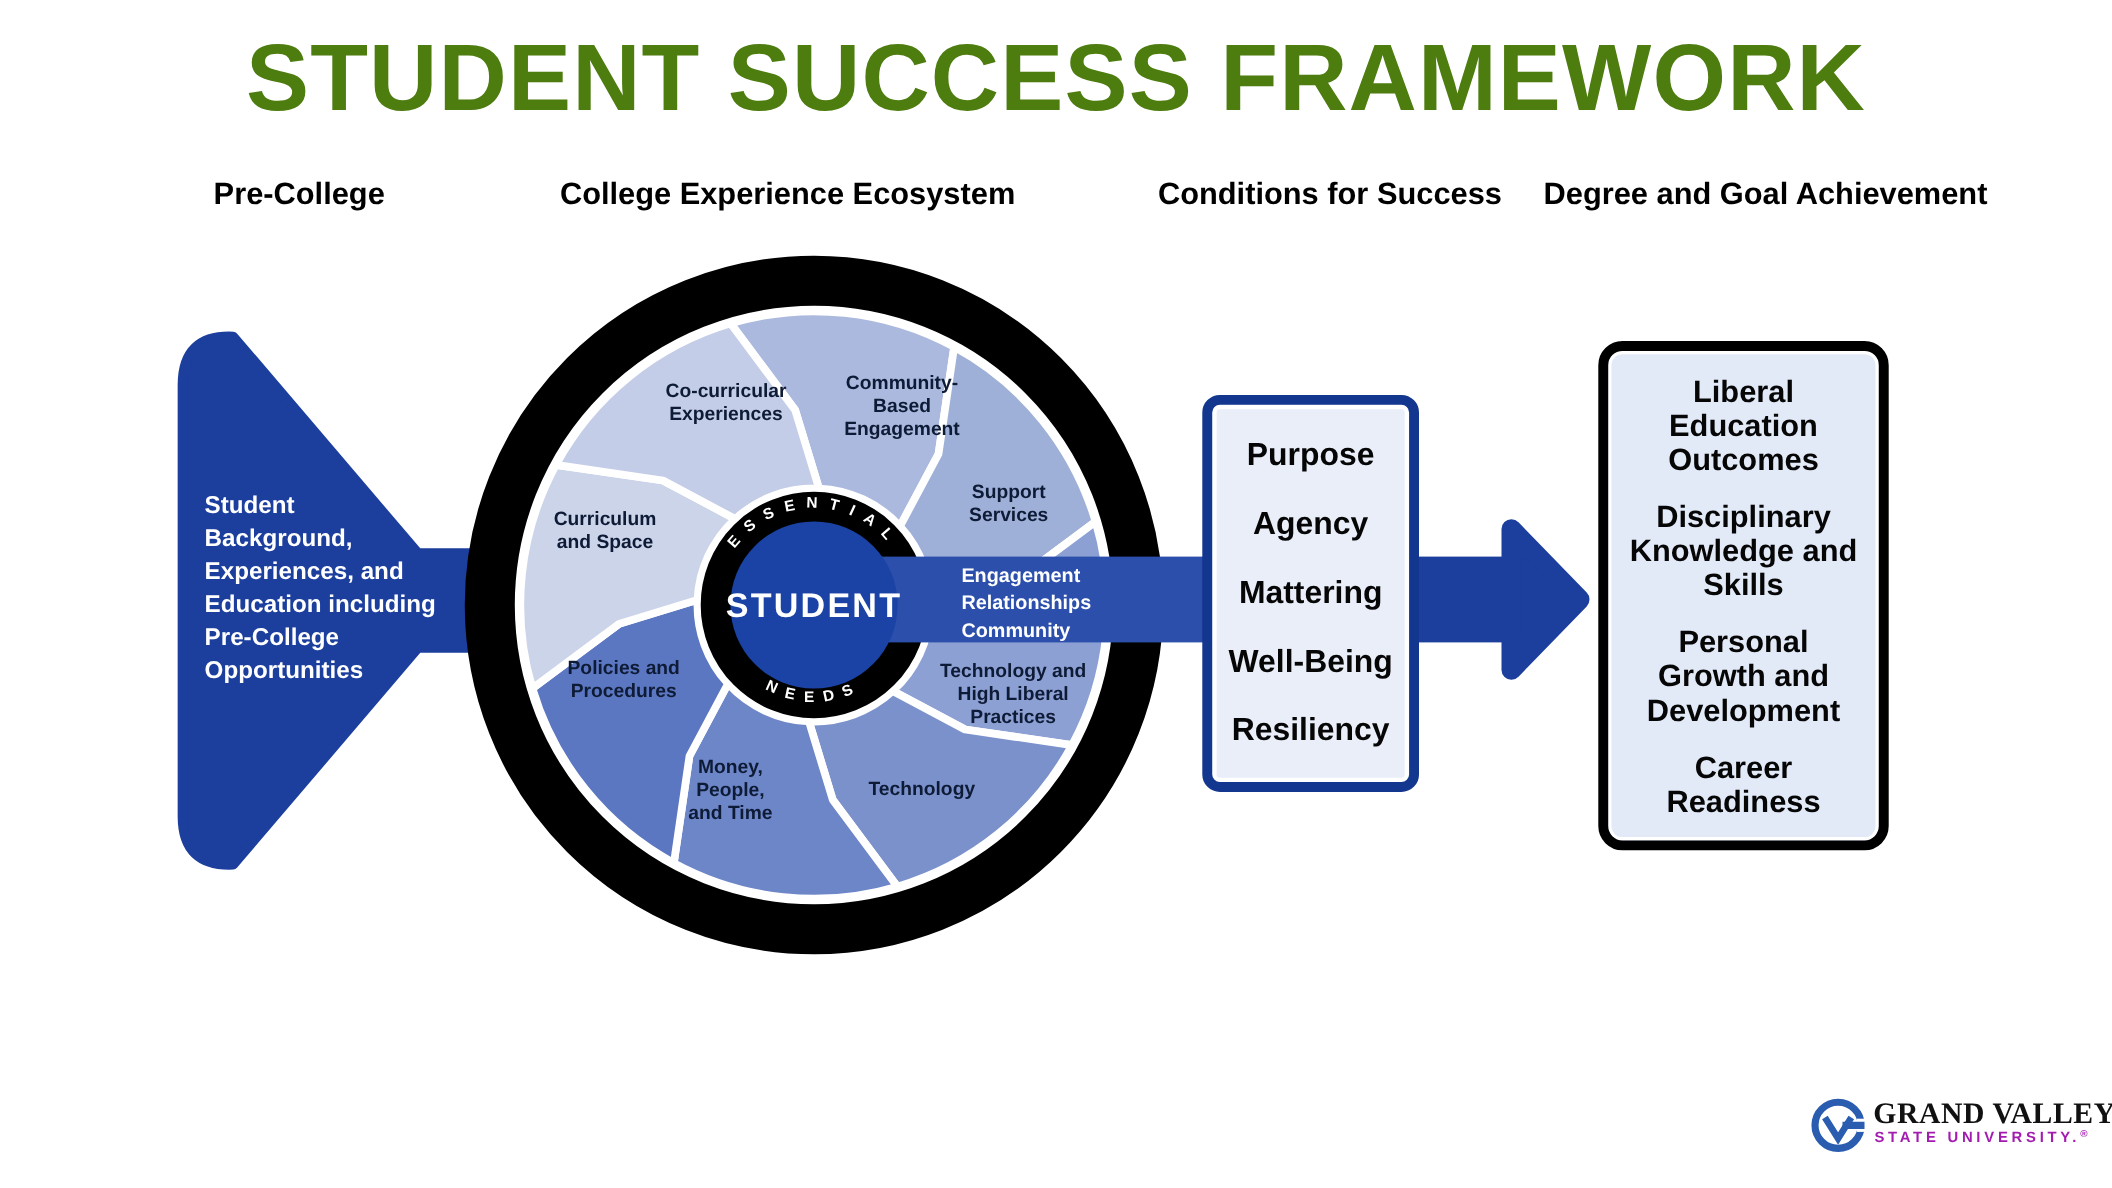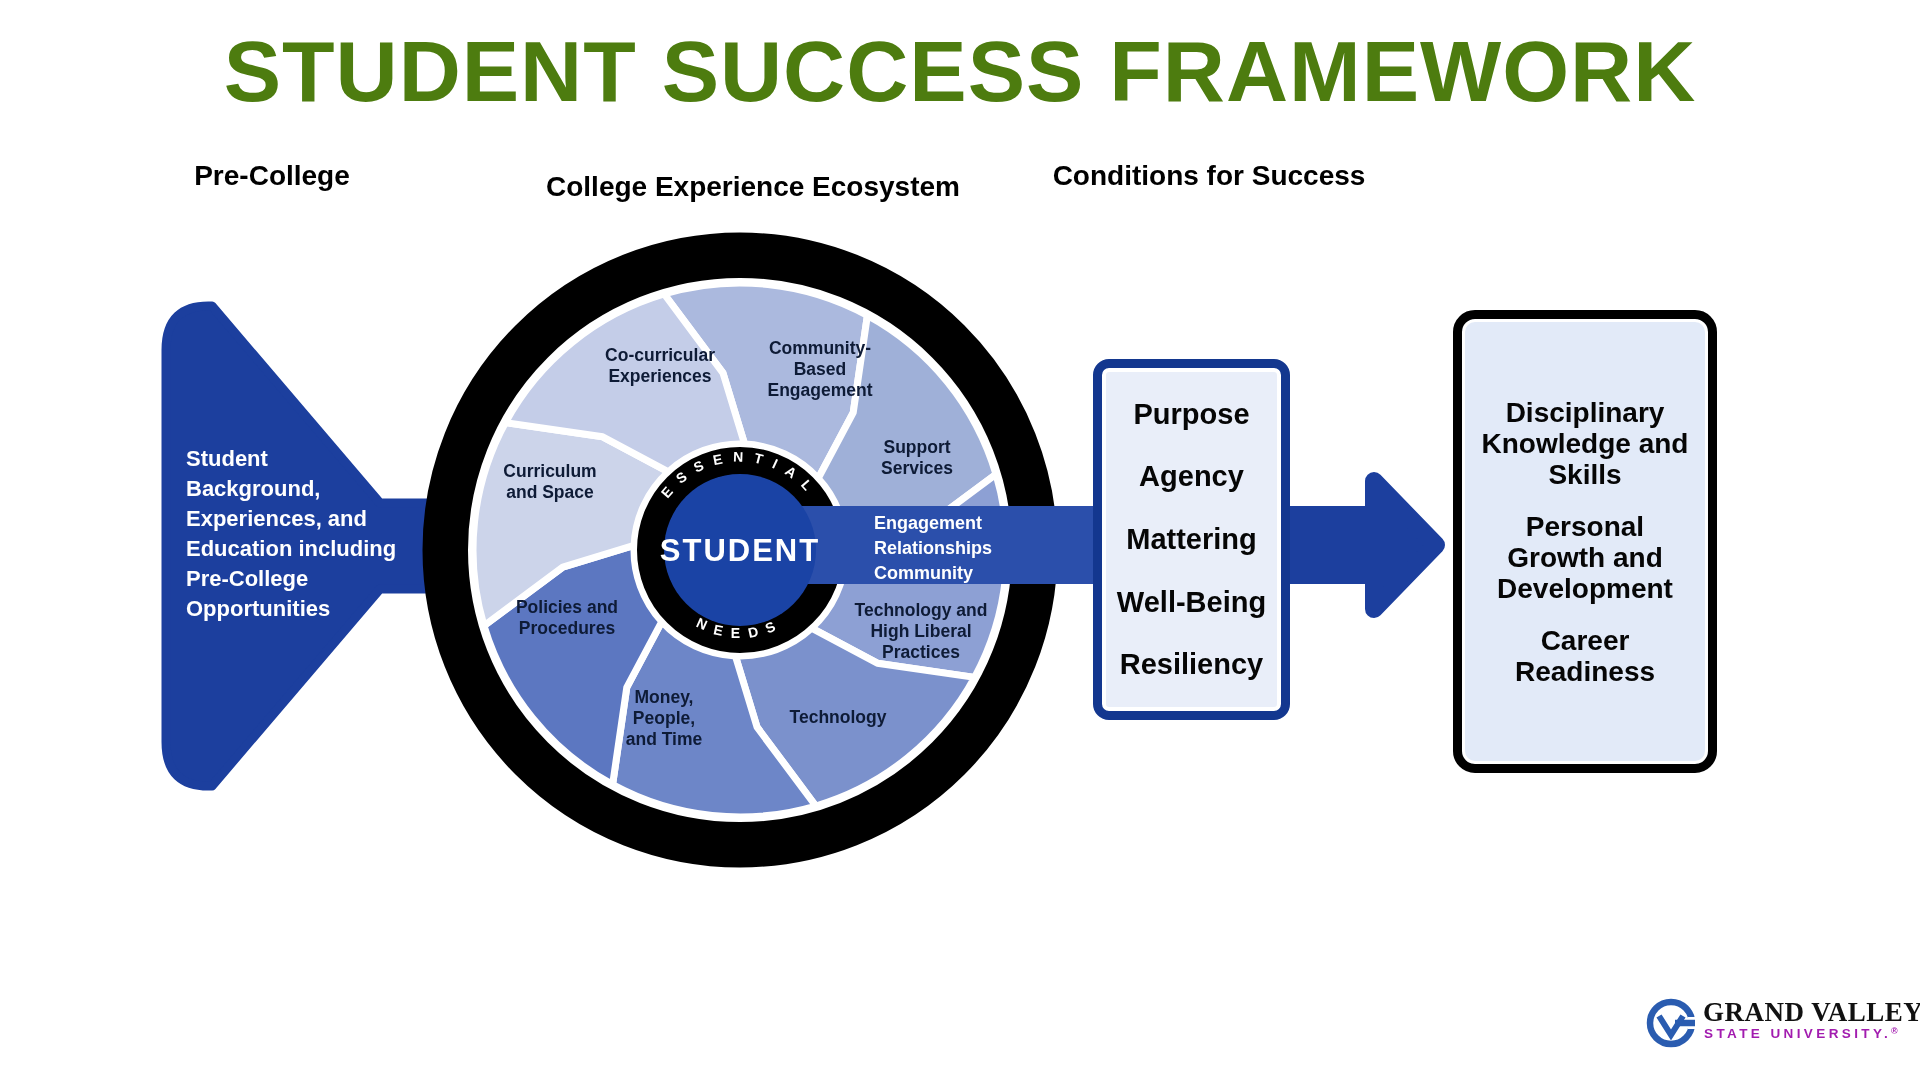--- a/index.html
+++ b/index.html
@@ -3,21 +3,21 @@
 <meta charset="utf-8">
 <style>
   html,body{margin:0;padding:0;background:#fff;}
   .stage{position:relative;width:1920px;height:1080px;background:#ffffff;
          font-family:"Liberation Sans",sans-serif;overflow:hidden;}
   .title{position:absolute;top:22px;left:0;width:100%;text-align:center;
          font-size:86px;font-weight:800;letter-spacing:1px;color:#4d7c0f;white-space:nowrap;}
   .col-header{position:absolute;top:160px;font-size:28px;font-weight:bold;color:#000;
               text-align:center;white-space:nowrap;}
   #hdr-pre{left:92px;width:360px;}
-  #hdr-eco{left:533px;width:440px;margin-top:11px;}
+  #hdr-eco{left:496px;width:440px;}
   #hdr-cond{left:1029px;width:360px;}
   #hdr-deg{left:1385px;width:440px;}
   #diagram-svg{position:absolute;left:0;top:0;font-family:"Liberation Sans",sans-serif;}
   .precollege-text{position:absolute;left:186px;top:444px;color:#fff;
                    font-size:22px;font-weight:bold;line-height:30px;}
   .seg-label{position:absolute;transform:translate(-50%,-50%);text-align:center;
              font-size:17.5px;font-weight:bold;color:#0e1b36;line-height:21px;white-space:nowrap;}
   .band-text{position:absolute;left:874px;top:511px;color:#fff;
              font-size:18px;font-weight:bold;line-height:25px;white-space:nowrap;}
   .conditions-box{position:absolute;left:1093px;top:359px;width:197px;height:361px;
@@ -41,20 +41,21 @@
 </head>
 <body>
 
 <div class="stage">
 
   <div class="title">STUDENT SUCCESS FRAMEWORK</div>
 
   <div class="col-header" id="hdr-pre">Pre-College</div>
   <div class="col-header" id="hdr-eco">College Experience Ecosystem</div>
   <div class="col-header" id="hdr-cond">Conditions for Success</div>
+  <div class="col-header" id="hdr-deg">Degree and Goal Achievement</div>
 
   <svg id="diagram-svg" width="1920" height="1080" viewBox="0 0 1920 1080">
 
     <path id="left-arrow" d="M 212 306 L 380 503 L 436 503 L 436 589 L 380 589 L 212 786
              Q 166 788 166 742 L 166 350 Q 166 304 212 306 Z" stroke-width="9" stroke-linejoin="round" fill="#1c3f9e" stroke="#1c3f9e"></path>
 
     <circle cx="740" cy="550" r="294" fill="none" stroke="#000" stroke-width="47"></circle>
     <circle cx="740" cy="550" r="269" fill="none" stroke="#fff" stroke-width="6"></circle>
     <g id="segments">
         <path d="M 744.6 444.1 L 722.9 372.8 L 664.2 294.0 A 267 267 0 0 1 867.4 315.4 L 853.2 412.7 L 818.2 478.4 A 106 106 0 0 0 744.6 444.1 Z" fill="#abb9de" stroke="#ffffff" stroke-width="7" stroke-linejoin="round"></path>
@@ -103,20 +104,25 @@
     </div>
 
   <div class="conditions-box" id="conditions-box" style="border-color: rgb(19, 55, 143); background: rgb(233, 238, 249);">
       <div class="condition-item">Purpose</div>
       <div class="condition-item">Agency</div>
       <div class="condition-item">Mattering</div>
       <div class="condition-item">Well-Being</div>
       <div class="condition-item">Resiliency</div>
     </div>
   <div class="outcomes-box" id="outcomes-box" style="background: rgb(226, 234, 248);">
+      <div class="outcome-group">
+        <div>Liberal</div>
+        <div>Education</div>
+        <div>Outcomes</div>
+      </div>
       <div class="outcome-group">
         <div>Disciplinary</div>
         <div>Knowledge and</div>
         <div>Skills</div>
       </div>
       <div class="outcome-group">
         <div>Personal</div>
         <div>Growth and</div>
         <div>Development</div>
       </div>

